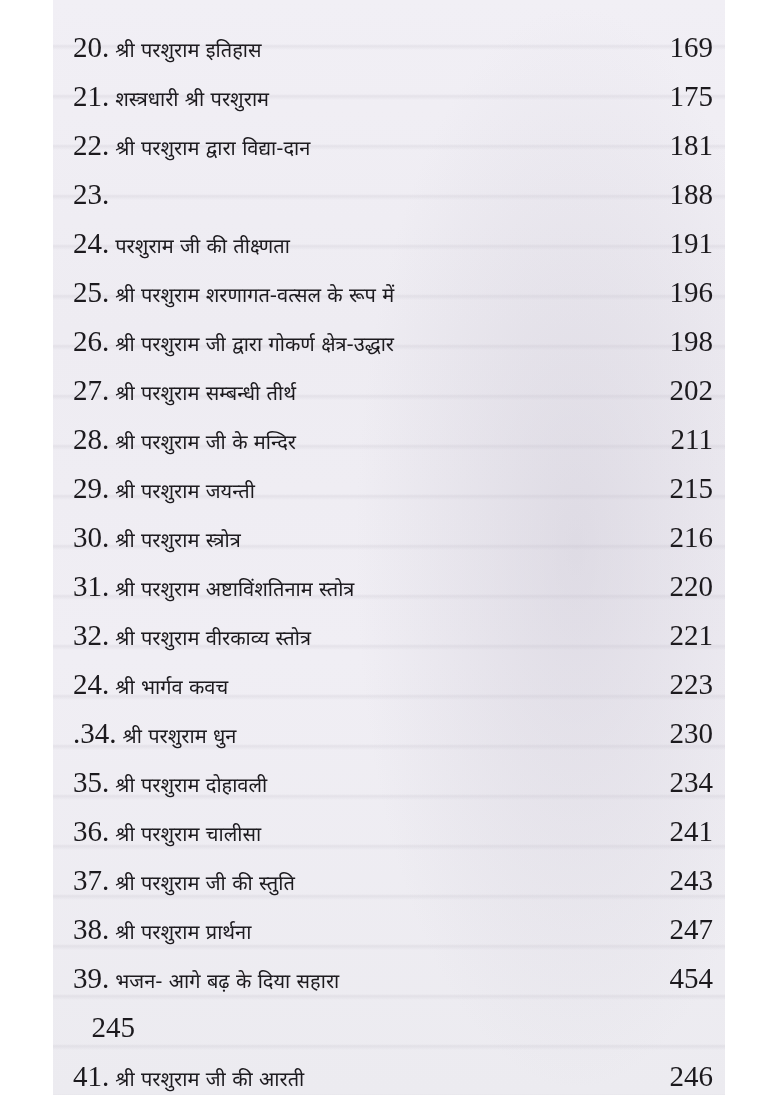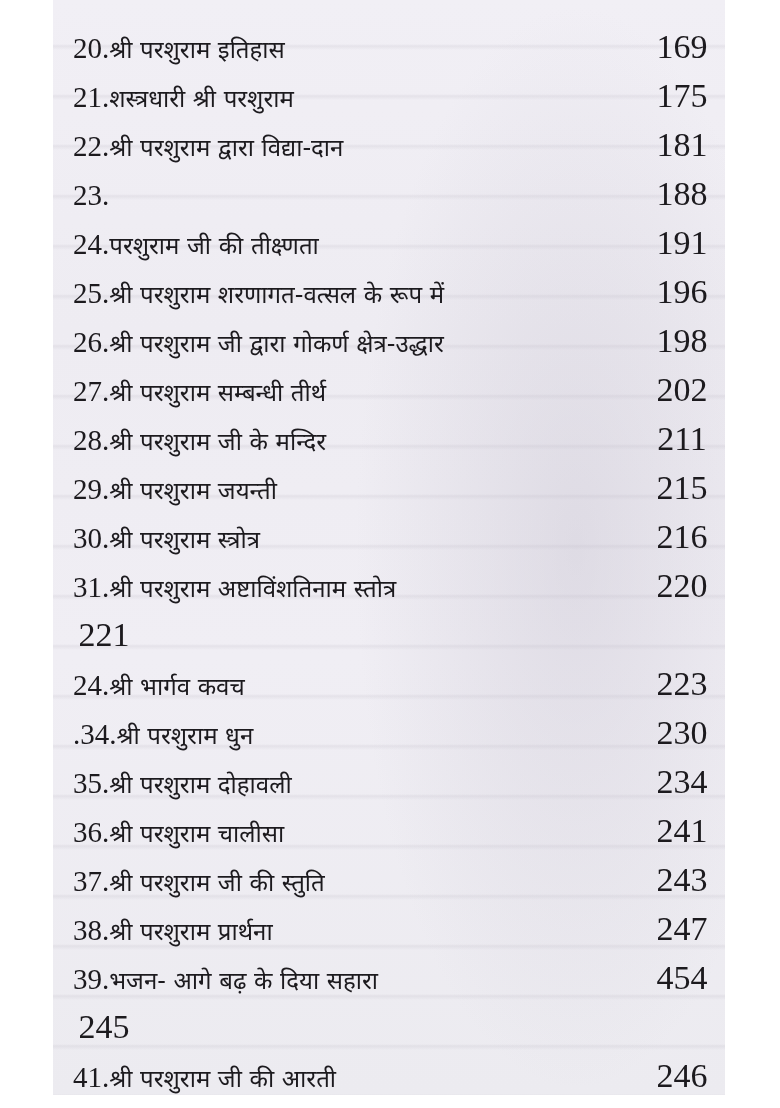--- a/index.html
+++ b/index.html
@@ -21,25 +21,25 @@
   }
   .toc { position: absolute; left: 20px; top: 27px; width: 640px; }
   .row {
     display: flex; justify-content: space-between; align-items: baseline;
     height: 49px; line-height: 40px;
     font-family: "DejaVu Serif", "Liberation Serif", serif;
     font-size: 25px; color: #1c1a1e;
   }
   .row .left { display: flex; align-items: baseline; white-space: nowrap; }
   .row .num {
-    font-family: "Liberation Serif", serif; font-size: 29px; 
+    font-family: "Liberation Serif", serif; font-size: 29px; margin-right: 6px;
   }
-  .row .title { font-family: "DejaVu Sans", sans-serif; font-size: 24px; }
+  .row .title { font-family: "DejaVu Sans", sans-serif; font-size: 20px; }
   .row .pg {
-    font-family: "Liberation Serif", serif; font-size: 34px; width: 62px; text-align: center;
+    font-family: "Liberation Serif", serif; font-size: 29px; width: 62px; text-align: right;
   }
 </style>
 </head>
 <body>
 
 <div class="page">
   <div class="bleed"></div>
   <div class="bleed-right"></div>
 
   <div class="toc">
@@ -120,20 +120,24 @@
         <span class="pg">216</span>
       </div>
     <div class="row">
         <span class="left">
           <span class="num">31.</span>
           <span class="title">श्री परशुराम अष्टाविंशतिनाम स्तोत्र</span>
         </span>
         <span class="pg">220</span>
       </div>
     <div class="row">
+        <span class="left">
+          <span class="num">32.</span>
+          <span class="title">श्री परशुराम वीरकाव्य स्तोत्र</span>
+        </span>
         <span class="pg">221</span>
       </div>
     <div class="row">
         <span class="left">
           <span class="num">24.</span>
           <span class="title">श्री भार्गव कवच</span>
         </span>
         <span class="pg">223</span>
       </div>
     <div class="row">

